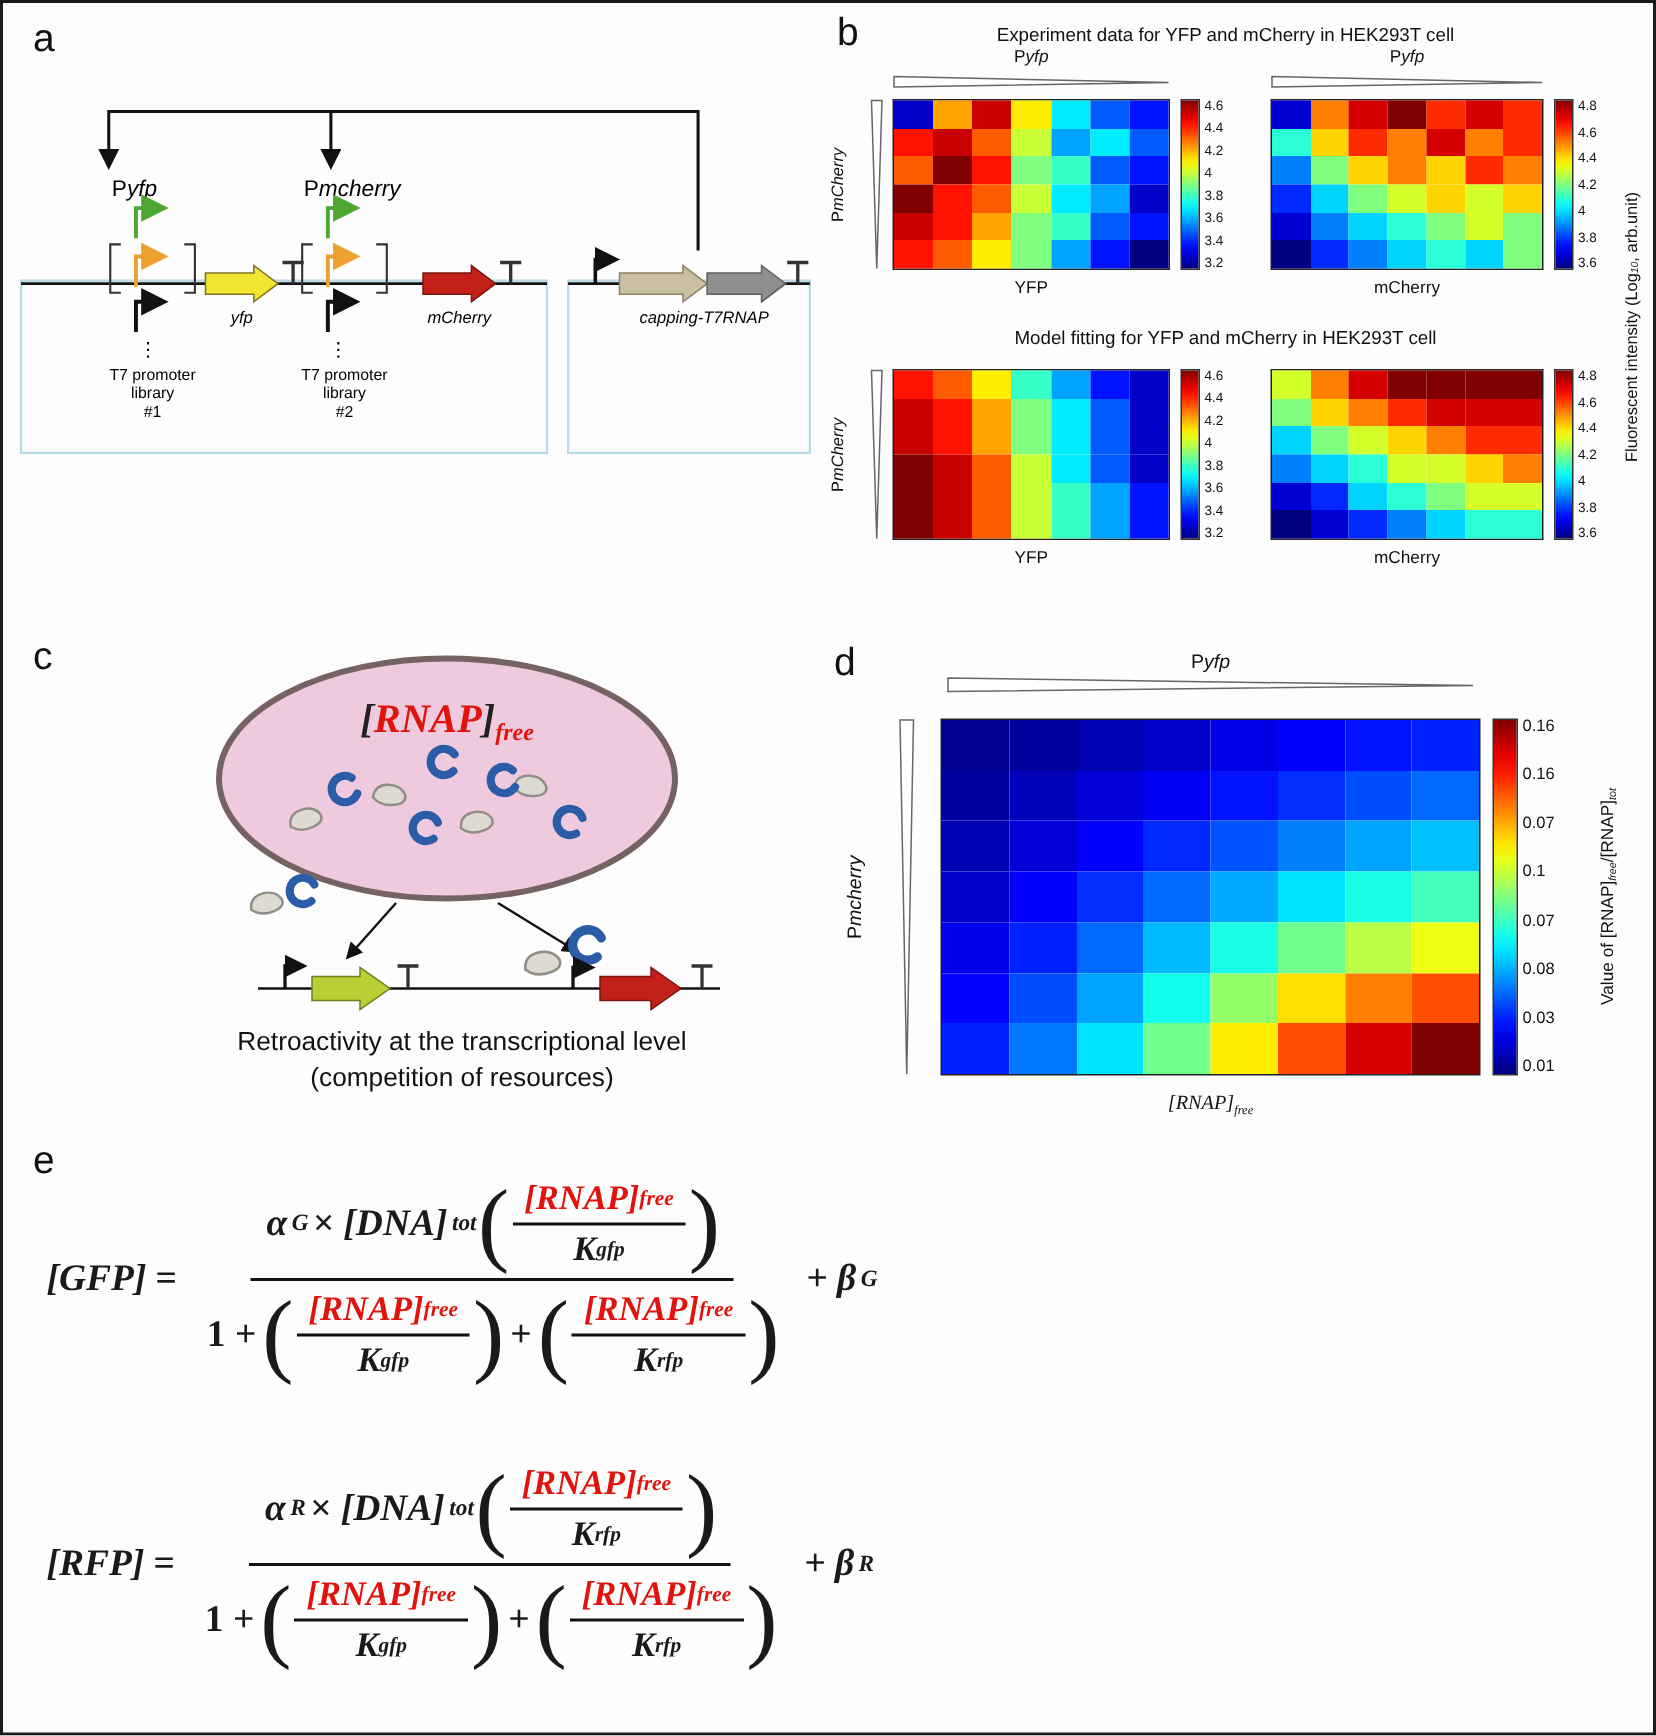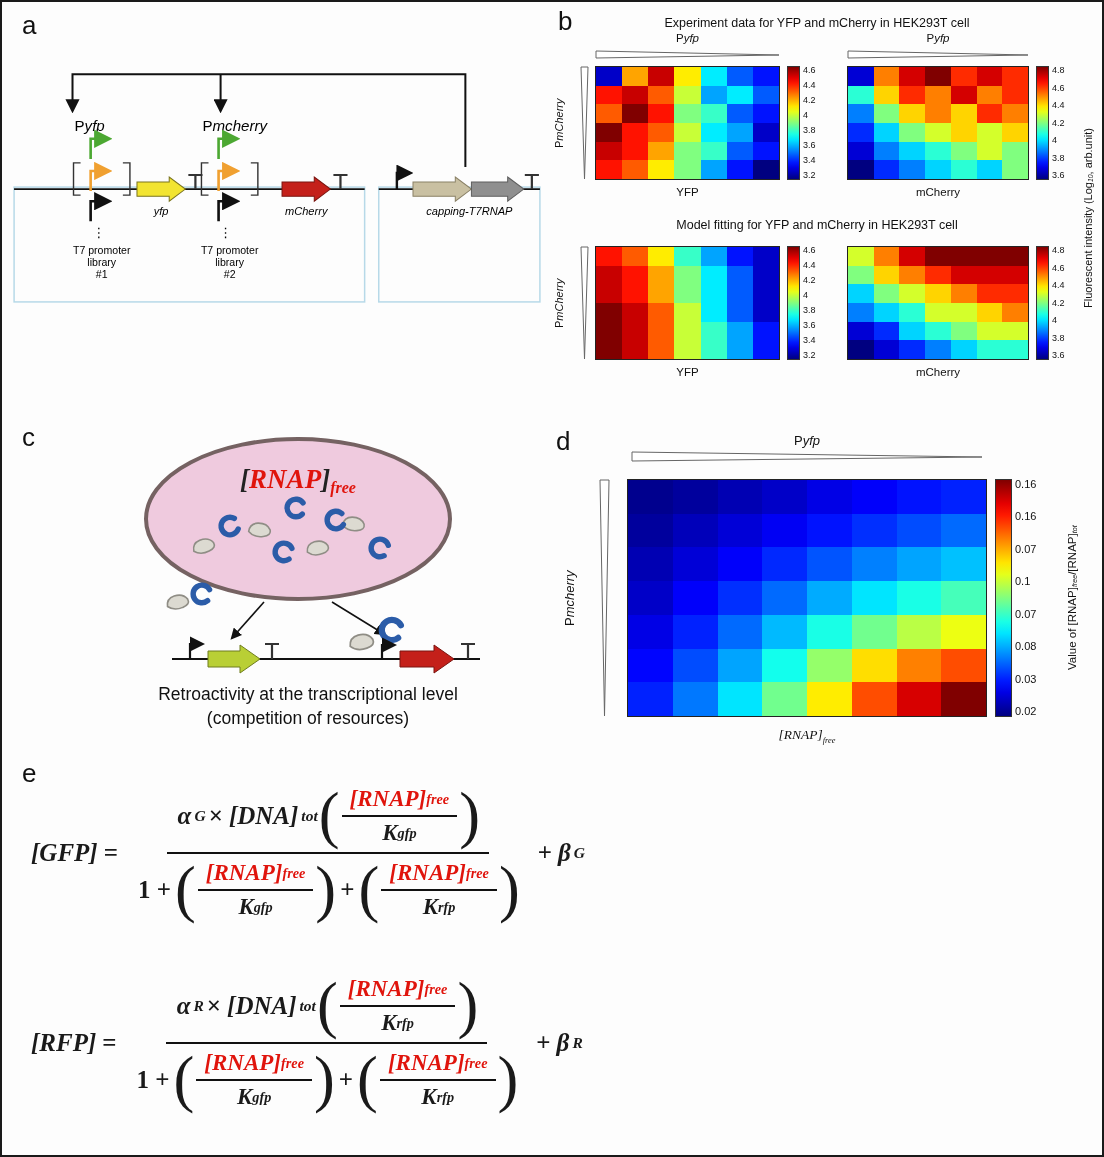--- a/index.html
+++ b/index.html
@@ -511,21 +511,21 @@
     <div class="cbar" style="left:448px;top:52px;height:238px;">
       <div class="cb-grad" style="width: 17px; background: linear-gradient(rgb(128, 0, 0) 0%, rgb(179, 0, 0) 5%, rgb(229, 0, 0) 10%, rgb(255, 26, 0) 15%, rgb(255, 76, 0) 20%, rgb(255, 128, 0) 25%, rgb(255, 179, 0) 30%, rgb(255, 229, 0) 35%, rgb(229, 255, 26) 40%, rgb(179, 255, 76) 45%, rgb(128, 255, 128) 50%, rgb(76, 255, 179) 55%, rgb(26, 255, 229) 60%, rgb(0, 229, 255) 65%, rgb(0, 179, 255) 70%, rgb(0, 128, 255) 75%, rgb(0, 76, 255) 80%, rgb(0, 26, 255) 85%, rgb(0, 0, 229) 90%, rgb(0, 0, 179) 95%, rgb(0, 0, 128) 100%);"></div>
         <div class="cb-ticks big">
           <span>0.16</span>
           <span>0.16</span>
           <span>0.07</span>
           <span>0.1</span>
           <span>0.07</span>
           <span>0.08</span>
           <span>0.03</span>
-          <span>0.02</span>
+          <span>0.01</span>
         </div>
     </div>
 
     <div class="vlabel" style="left:516px;top:52px;width:18px;height:238px;line-height:18px;font-size:11.5px;"><span>Value of [RNAP]</span><sub>free</sub><span>/[RNAP]</span><sub>tot</sub></div>
 
     <div class="axis-label" style="left:80px;top:300px;width:360px;font-size:13.5px;font-family:'Liberation Serif',serif;font-style:italic;"><span>[RNAP]</span><sub>free</sub></div>
   </div>
 
   <div class="eq-area">
 

